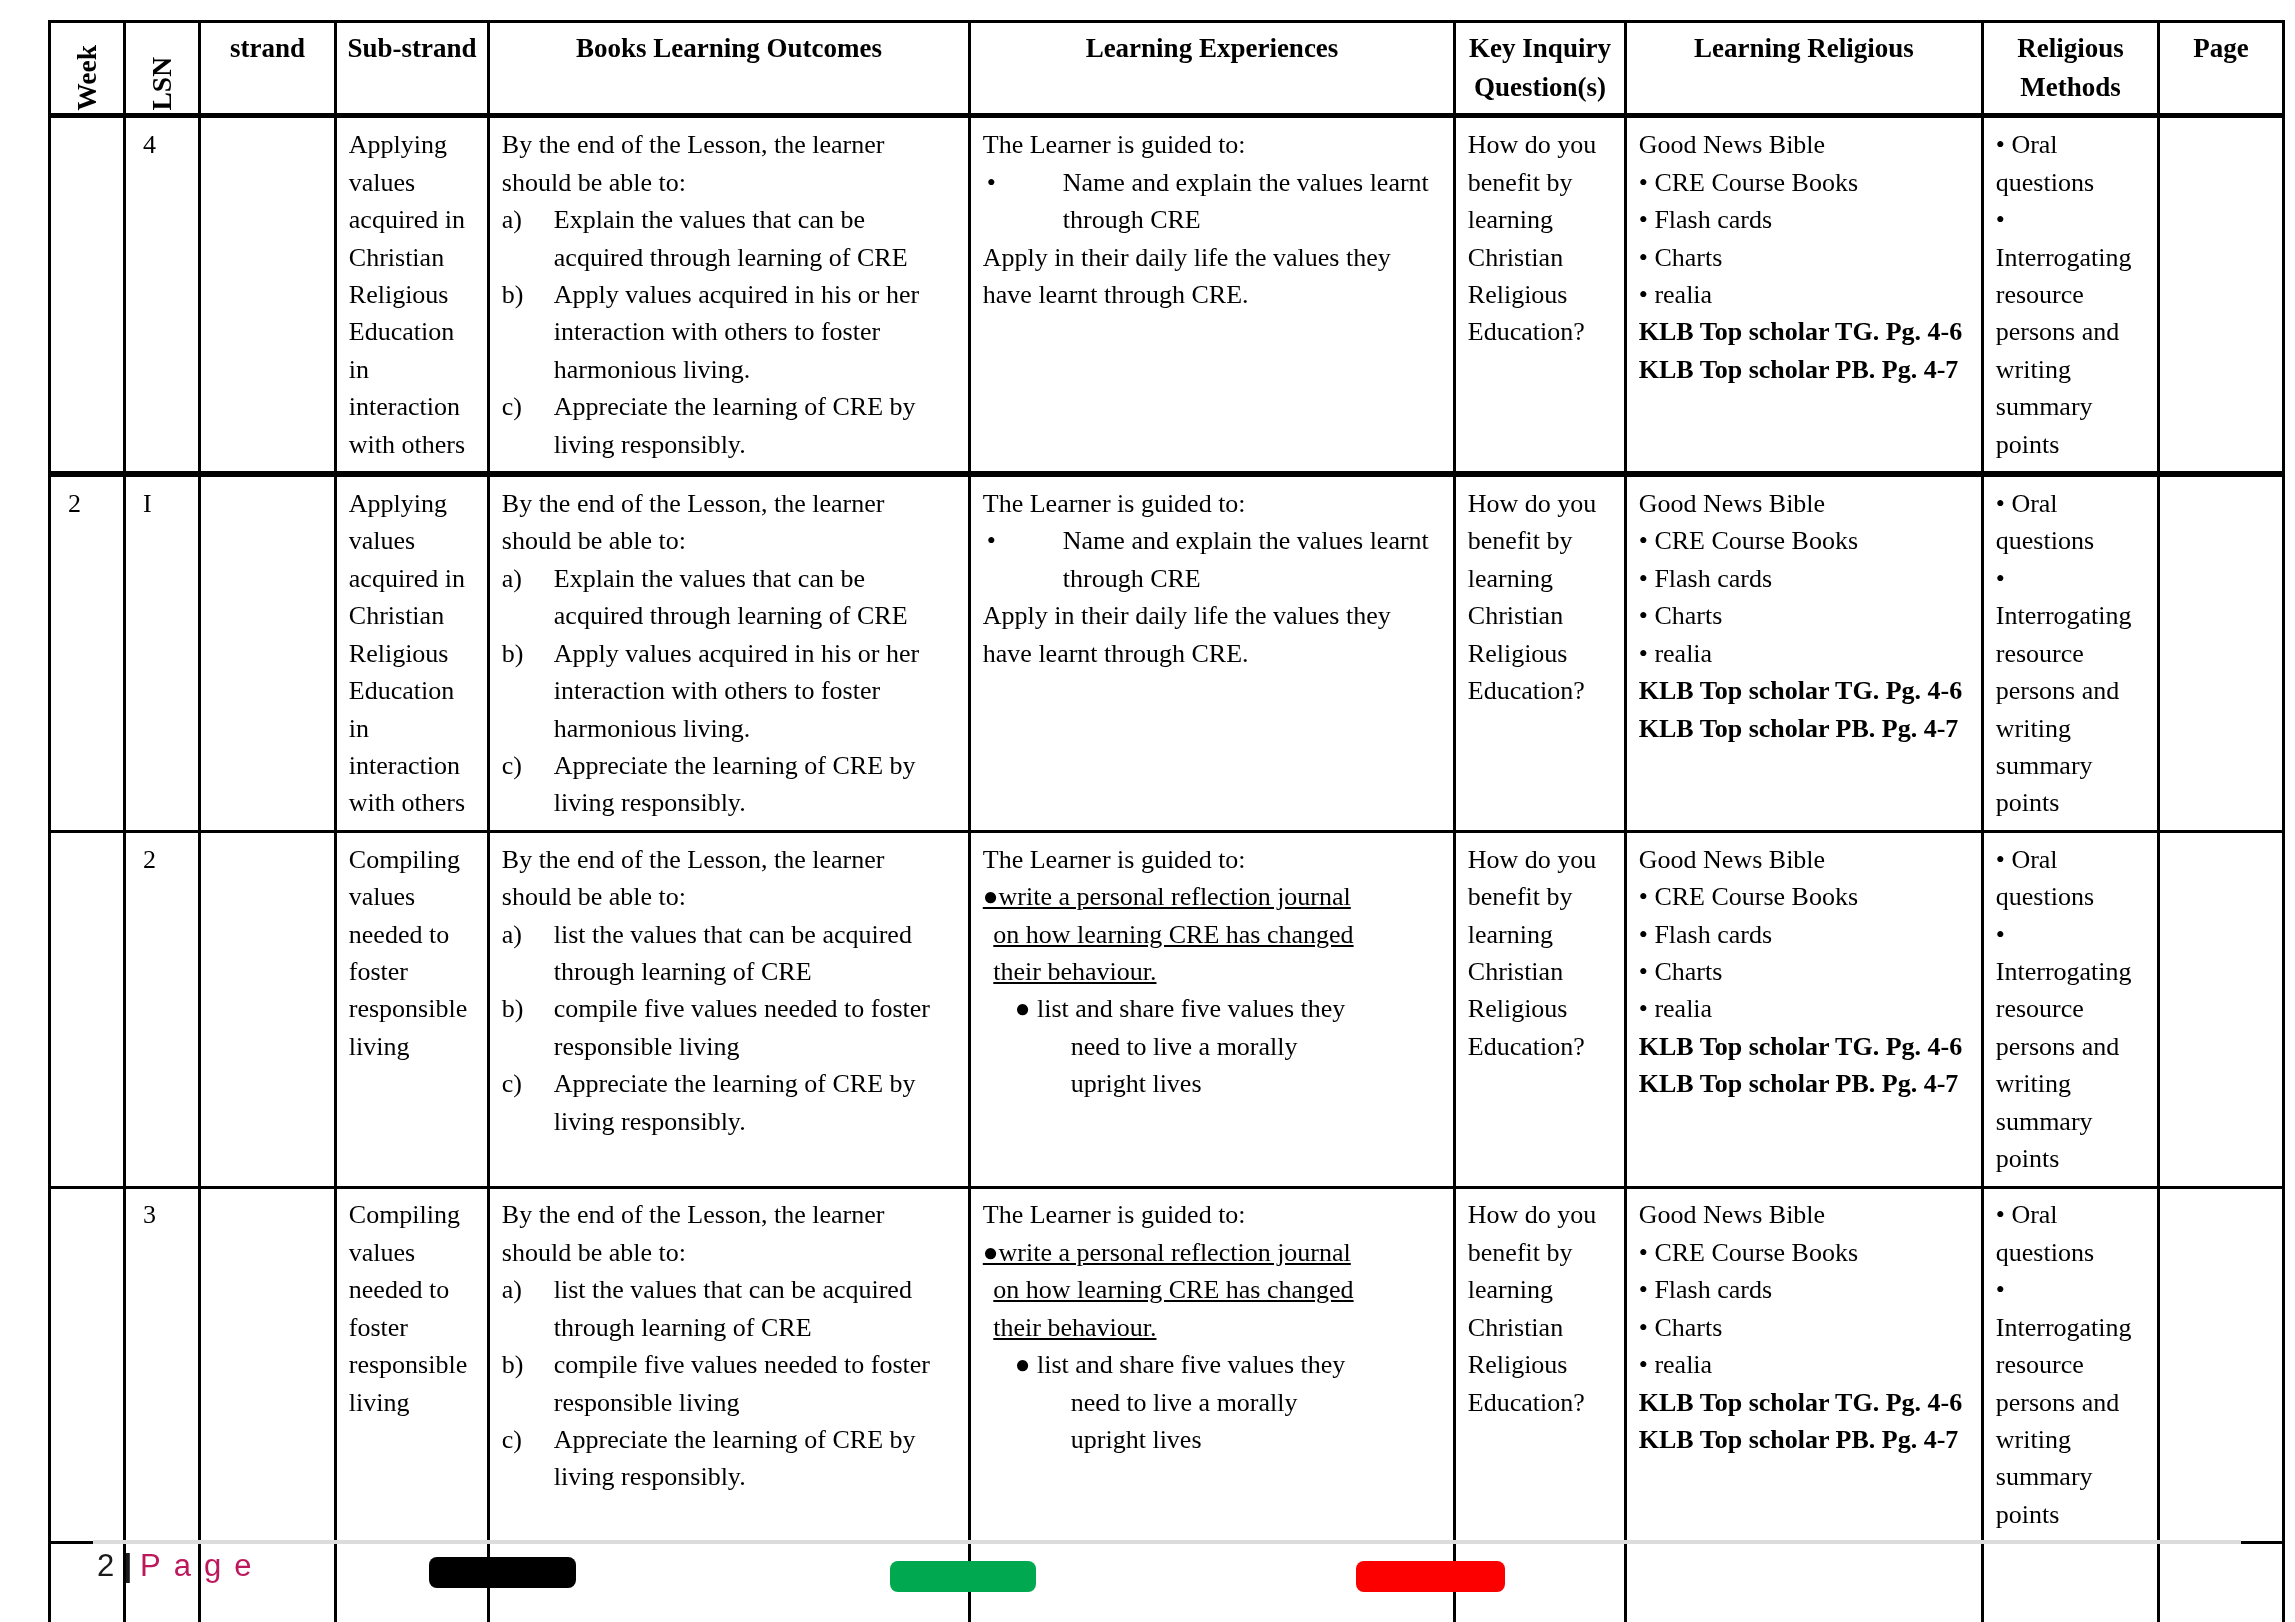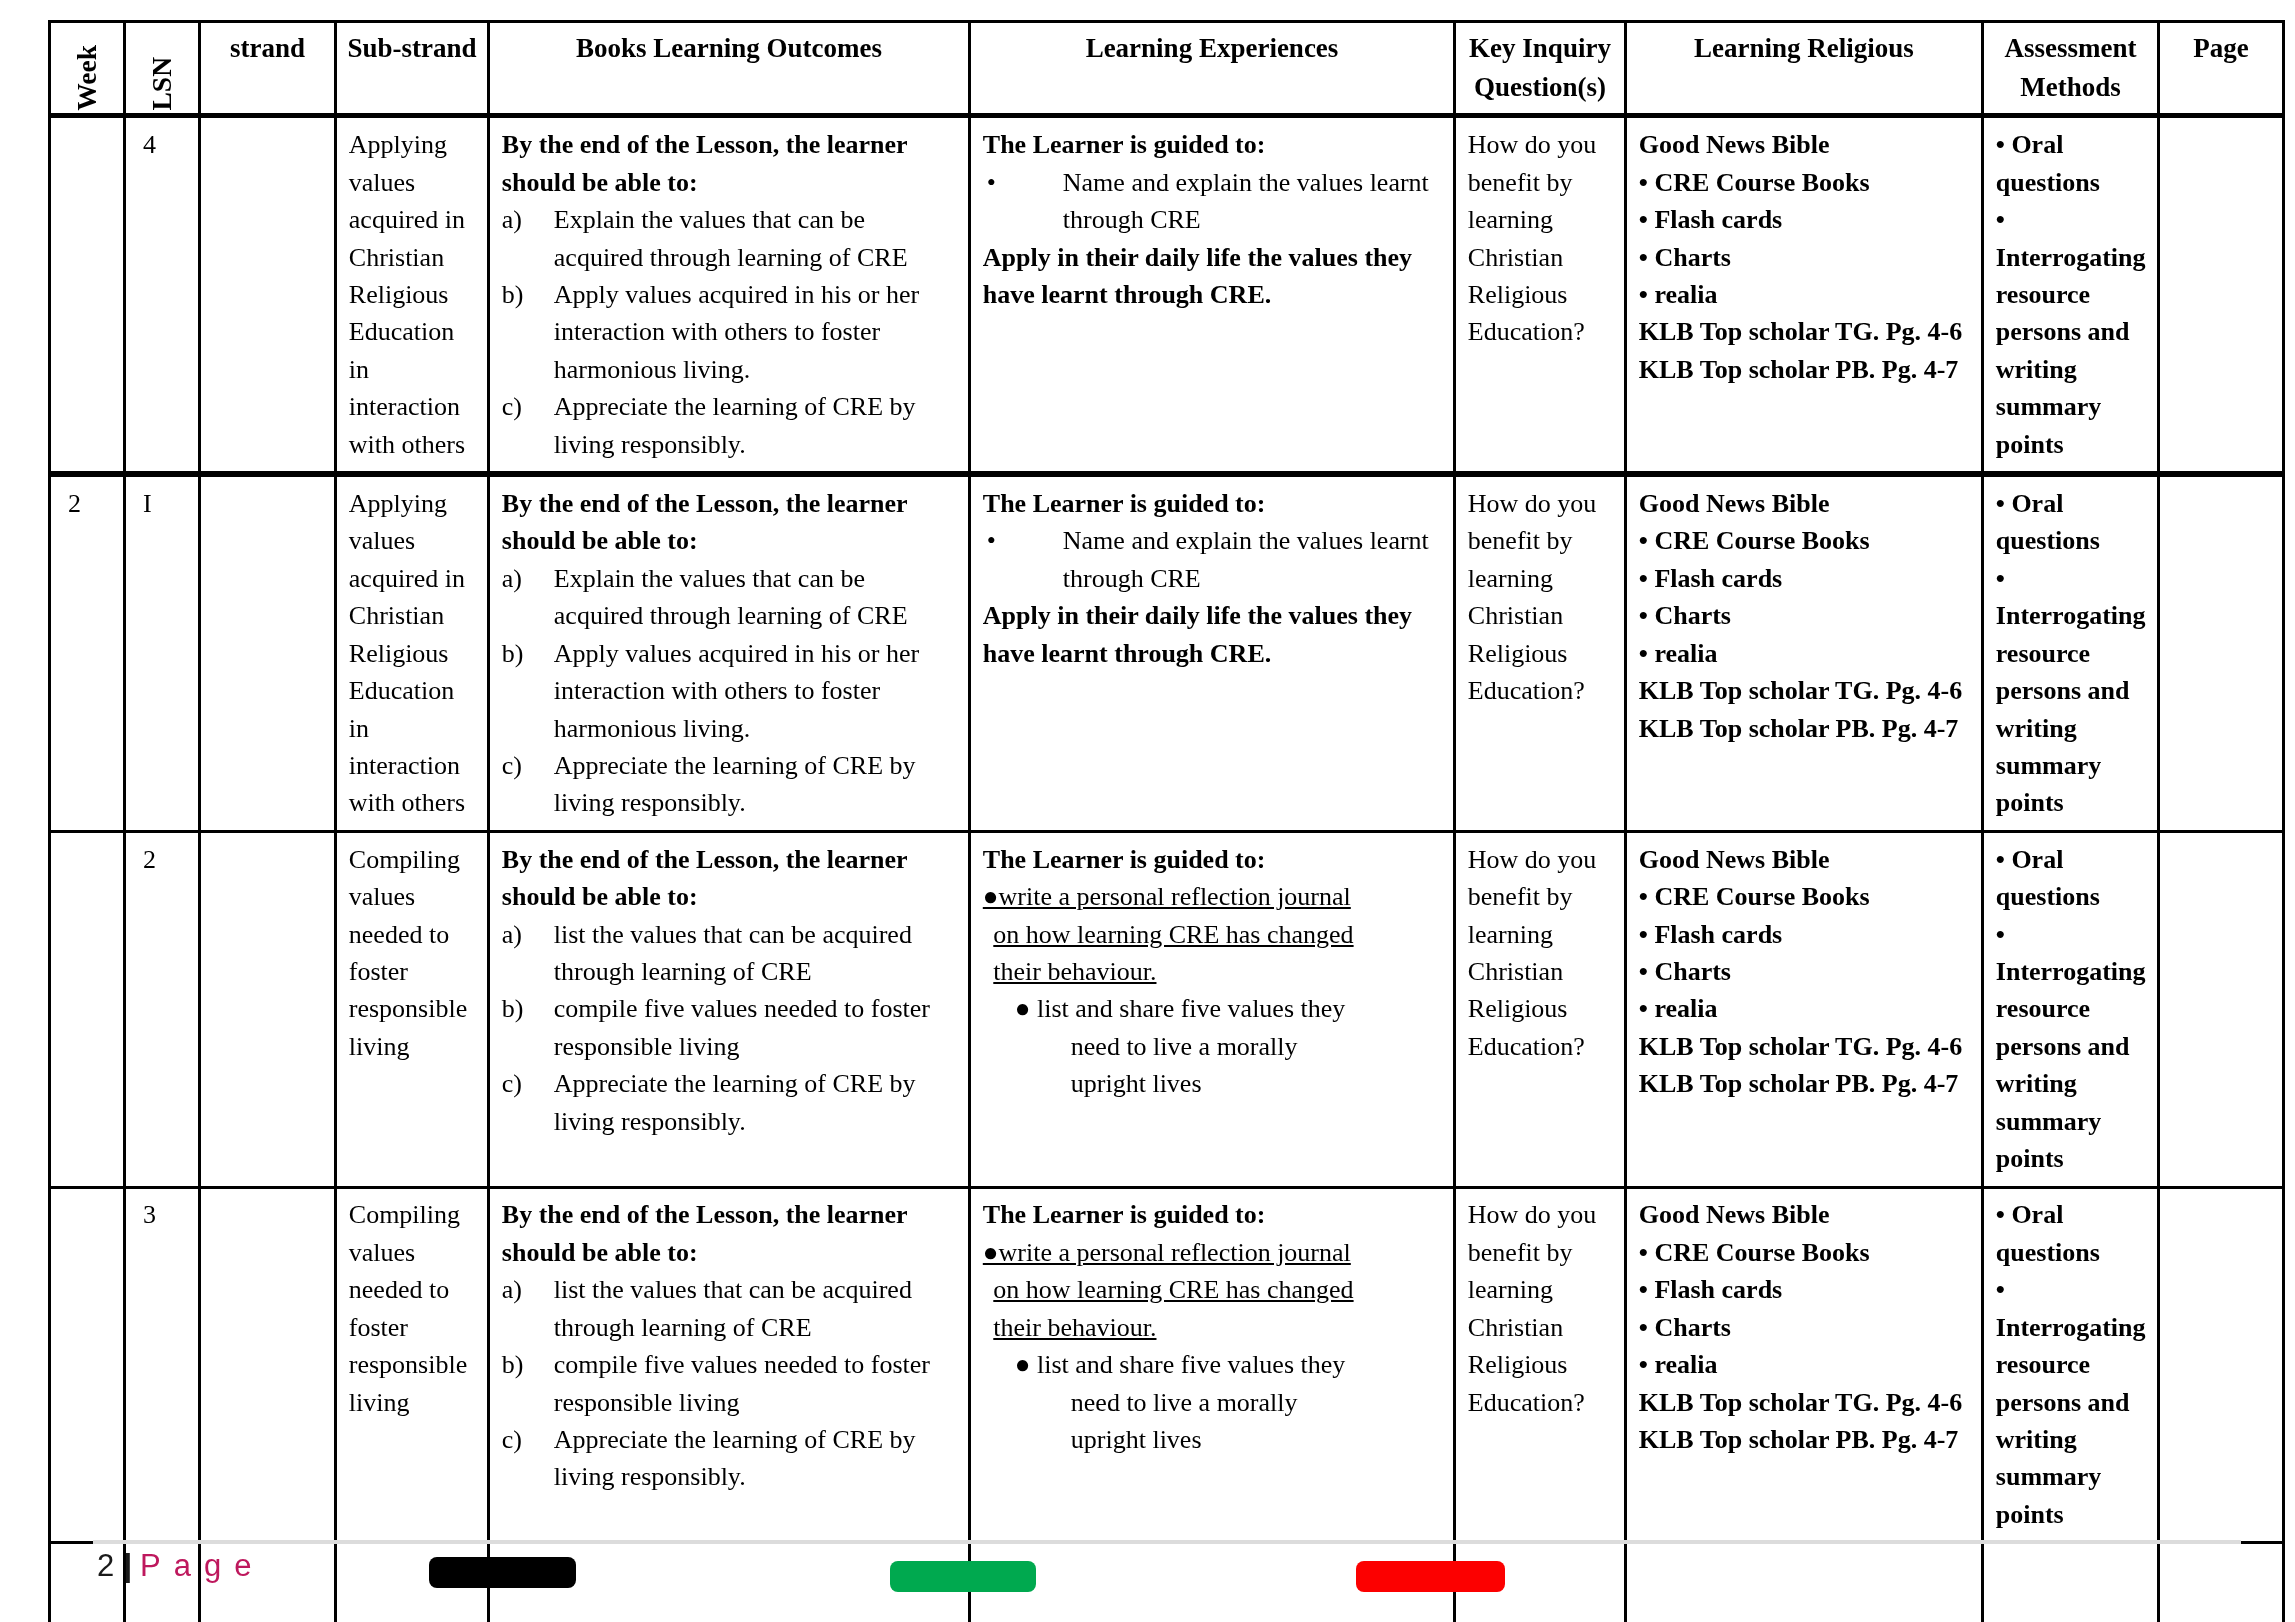--- a/index.html
+++ b/index.html
@@ -27,21 +27,21 @@
   tr.r3{height:332px;}
   tr.r4{height:319px;}
   tr.r5{height:82px;}
   th.vcell{position:relative;}
   .vert{
     position:absolute;bottom:2.6px;left:50%;
     writing-mode:vertical-rl;transform:translateX(-50%) rotate(180deg);
     font-weight:bold;font-size:27.5px;white-space:nowrap;
   }
   td.c-week,td.c-lsn{padding-left:17px;}
-  .para{margin:0;font-weight:bold;}
+  .para{margin:0;}
   
   .oi{display:flex;}
   .oi .lab{flex:0 0 52px;}
   .oi .txt{flex:1;}
   
   .exp-hang{position:relative;padding-left:80px;}
   .exp-hang .bul{position:absolute;left:3.9px;top:0;}
   
   .exp-t1{padding-left:10.5px;text-indent:-10.5px;margin-right:77px;text-decoration:underline;}
   .exp-t2{padding-left:63px;text-indent:-56px;margin-right:77px;margin-left:25px;}
@@ -85,21 +85,21 @@
         </th>
       <th class="vcell">
           <div class="vert">LSN</div>
         </th>
       <th>strand</th>
       <th>Sub-strand</th>
       <th>Books Learning Outcomes</th>
       <th>Learning Experiences</th>
       <th>Key Inquiry Question(s)</th>
       <th>Learning Religious</th>
-      <th>Assessment Methods</th>
+      <th>Religious Methods</th>
       <th>Page</th>
     </tr>
   </thead>
   <tbody>
 
     <tr class="r1">
       <td class="c-week"></td>
       <td class="c-lsn">4</td>
       <td></td>
       <td>Applying values acquired in Christian Religious Education in interaction with others</td>

